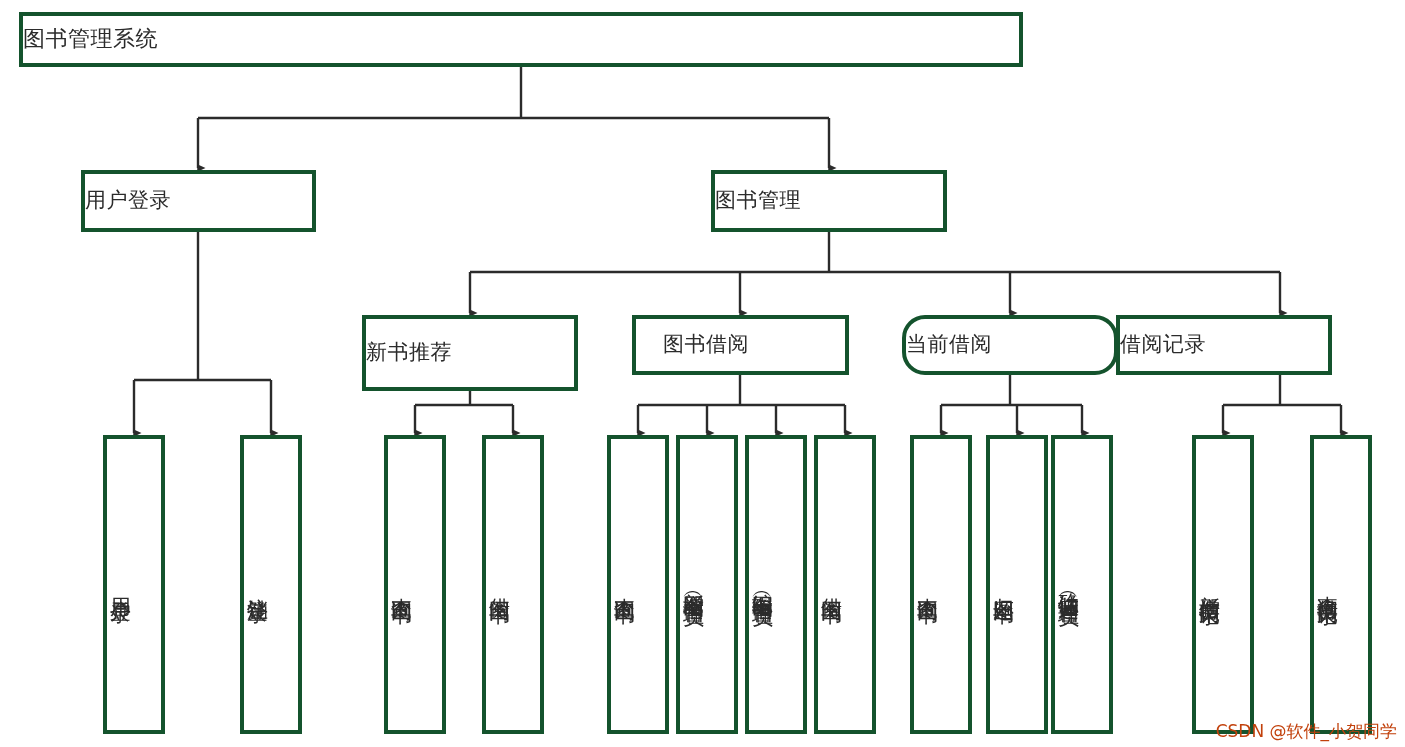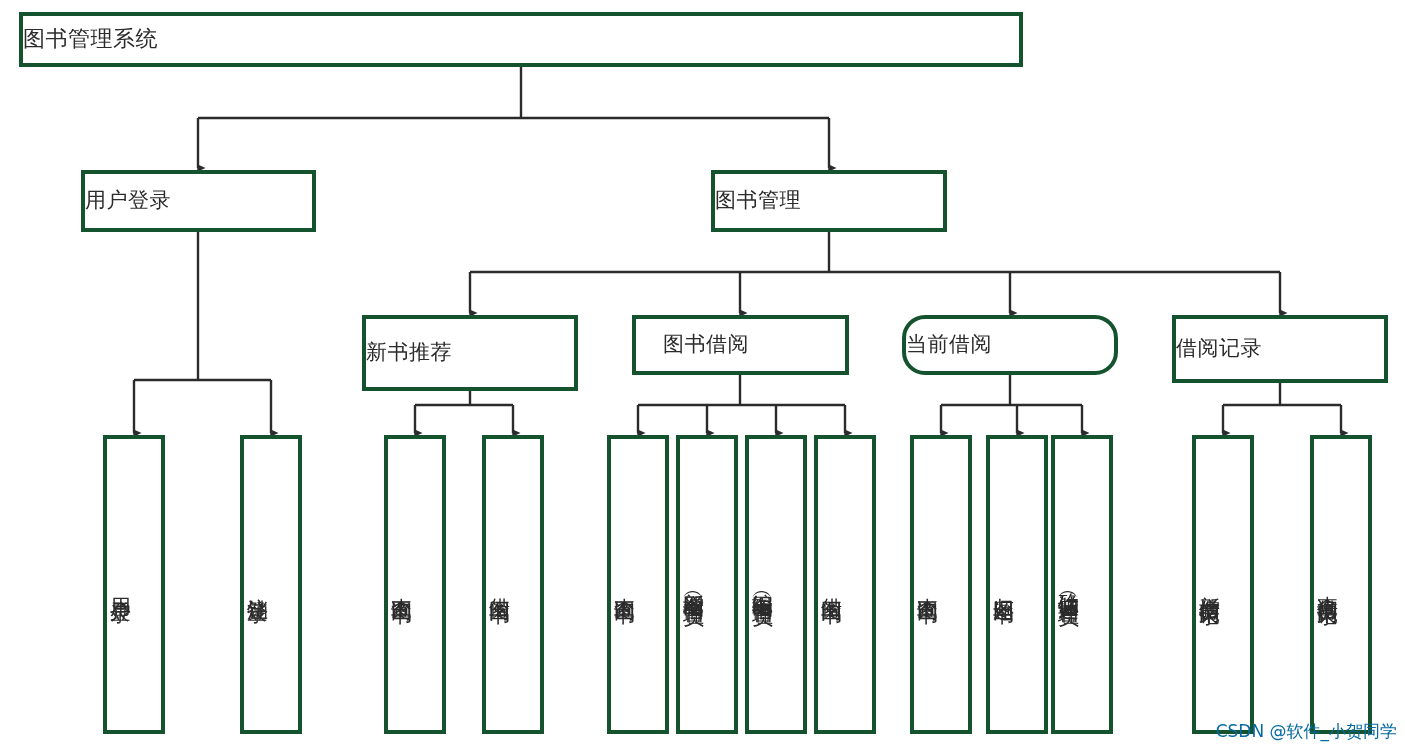--- a/index.html
+++ b/index.html
@@ -23,21 +23,21 @@
     writing-mode:vertical-rl;text-orientation:upright;
     letter-spacing:2px;white-space:nowrap;
     max-height:100%;
   }
   .title-label{font-size:22px;}
   svg.connectors{position:absolute;left:0;top:0;width:1405px;height:747px;pointer-events:none;}
   .conn{stroke:#2b2b2b;stroke-width:2.4;fill:none;}
   .arrow-head{fill:#2b2b2b;}
   #watermark{
     position:absolute;right:8px;bottom:4px;
-    font-size:17px;color:#0369a1;white-space:nowrap;
+    font-size:17px;color:#c2410c;white-space:nowrap;
     font-family:"DejaVu Sans","Liberation Sans",sans-serif;
   }
 </style>
 </head>
 <body>
 
 <div id="diagram-root">
   <svg class="connectors" viewBox="0 0 1405 747" xmlns="http://www.w3.org/2000/svg">
     <defs>
       <marker id="arrow" viewBox="0 0 12 12" refX="6" refY="10" markerWidth="9" markerHeight="9" orient="auto-start-reverse" markerUnits="userSpaceOnUse">
@@ -92,21 +92,21 @@
       </div>
       <div class="node-box" style="left: 362px; top: 315px; width: 216px; height: 76px;">
         <span class="node-label-h">新书推荐</span>
       </div>
       <div class="node-box" style="left: 632px; top: 315px; width: 217px; height: 60px; padding-left: 27px;">
         <span class="node-label-h">图书借阅</span>
       </div>
       <div class="node-box" style="left: 902px; top: 315px; width: 216px; height: 60px; border-radius: 23px;">
         <span class="node-label-h">当前借阅</span>
       </div>
-      <div class="node-box" style="left: 1172px; top: 315px; width: 216px; height: 68px;">
+      <div class="node-box" style="left: 1116px; top: 315px; width: 216px; height: 60px;">
         <span class="node-label-h">借阅记录</span>
       </div>
       <div class="node-box" style="left: 103px; top: 435px; width: 62px; height: 299px;">
         <span class="node-label-v">用户登录</span>
       </div>
       <div class="node-box" style="left: 240px; top: 435px; width: 62px; height: 299px;">
         <span class="node-label-v">注销登录</span>
       </div>
       <div class="node-box" style="left: 384px; top: 435px; width: 62px; height: 299px;">
         <span class="node-label-v">查询图书</span>

